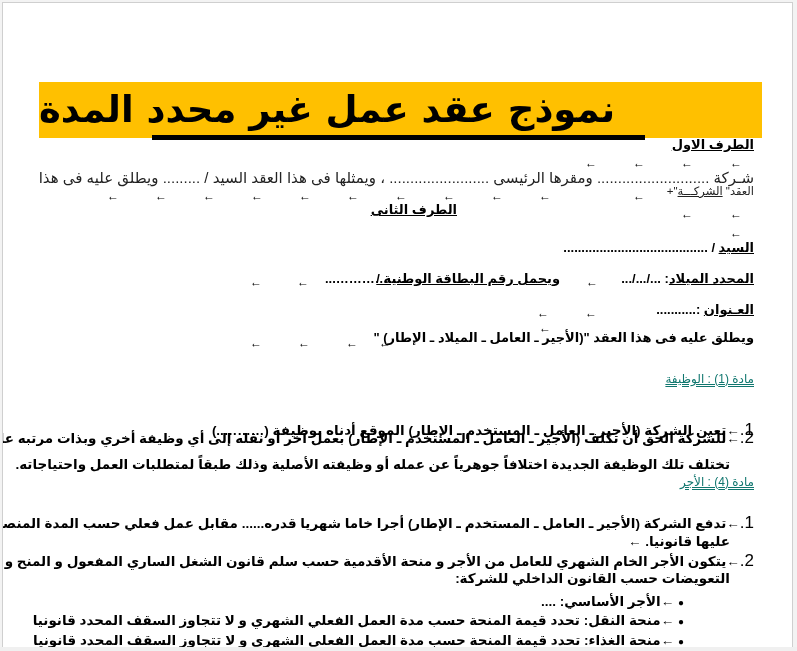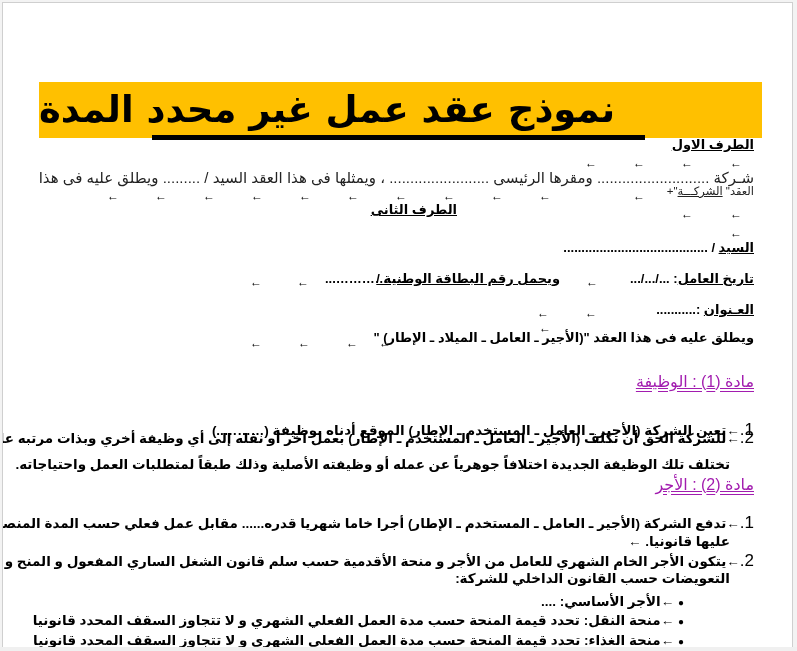--- a/index.html
+++ b/index.html
@@ -7,21 +7,21 @@
   .page { position:absolute; left:2px; top:2px; width:791px; height:660px; background:#fff; border:1px solid #cfcfcf; box-sizing:border-box; overflow:hidden; }
   .abs { position:absolute; white-space:nowrap; direction:rtl; }
   .title-band { position:absolute; left:36px; top:79px; width:723px; height:56px; background:#ffc000; }
   .title-text { position:absolute; left:0; right:0; top:0; text-align:left; direction:rtl; font-family:"DejaVu Sans", sans-serif; font-weight:bold; font-size:37px; line-height:56px; }
   .title-underline { position:absolute; left:149px; top:132px; width:493px; height:5px; background:#000; }
   .u { text-decoration:underline; }
   .b { font-weight:bold; }
   .sm { font-size:11.5px; color:#222; }
   .md { font-size:13px; }
   .arrow { position:absolute; font-size:12px; line-height:12px; color:#000; }
-  .art { font-size:16px; color:#a21caf; text-decoration:underline; text-decoration-style:double; }
+  .art { font-size:12px; color:#0f766e; text-decoration:underline; text-decoration-style:double; }
   .list { font-size:13.5px; font-weight:bold; line-height:17px; }
   .num { font-family:"Liberation Sans", sans-serif; font-weight:normal; font-size:17px; }
   .hbar { position:absolute; left:0; right:0; bottom:0; height:4px; background:#f0f0f0; }
 </style>
 </head>
 <body>
 
 <div class="page">
 
   <div class="title-band">
@@ -56,21 +56,21 @@
   <div class="abs b u md" style="right:335px; top:199px;">الطرف الثانى</div>
   <div class="arrow" style="left:678px; top:205px;">←</div>
   <div class="arrow" style="left:727px; top:205px;">←</div>
   <div class="arrow" style="left:727px; top:224px;">←</div>
 
   <div class="abs b md" style="right:38px; top:237px;">
     <span class="u">السيد</span><span> / ........................................</span>
   </div>
 
   <div class="abs b md" style="right:38px; top:268px;">
-    <span class="u">تاريخ العامل</span><span>: .../.../...</span>
+    <span class="u">المحدد الميلاد</span><span>: .../.../...</span>
   </div>
   <div class="arrow" style="left:583px; top:273px;">←</div>
   <div class="abs b md u" style="right:232px; top:268px;">ويحمل رقم البطاقة الوطنية /</div>
   <div class="abs b md" style="left:322px; top:268px; direction:ltr;">...………………</div>
   <div class="arrow" style="left:247px; top:273px;">←</div>
   <div class="arrow" style="left:294px; top:273px;">←</div>
 
   <div class="abs b md" style="right:38px; top:299px;">
     <span class="u">العـنوان</span><span> :...........</span>
   </div>
@@ -87,21 +87,21 @@
   <div class="abs art" style="right:38px; top:369px;">مادة (1) : الوظيفة</div>
 
   <div class="abs list" style="right:38px; top:386px;margin-top:32px;">
     <span class="num">1.</span><span style="font-weight:normal;">←</span><span>تعين الشركة (الأجير ـ العامل ـ المستخدم ـ الإطار)  الموقع أدناه بوظيفة (………..)</span>
   </div>
   <div class="abs list" style="right:38px; top:426px;">
     <span class="num">2.</span><span style="font-weight:normal;">←</span><span>للشركة الحق أن تكلف (الأجير ـ العامل ـ المستخدم ـ الإطار)  بعمل آخر أو نقله إلى أي  وظيفة أخري وبذات مرتبه على ألا</span>
   </div>
   <div class="abs list" style="right:62px; top:453px;">تختلف تلك الوظيفة الجديدة اختلافاً جوهرياً عن عمله أو وظيفته الأصلية وذلك طبقاً لمتطلبات العمل واحتياجاته.</div>
 
-  <div class="abs art" style="right:38px; top:472px;">مادة (2) : الأجر</div>
+  <div class="abs art" style="right:38px; top:472px;">مادة (4) : الأجر</div>
 
   <div class="abs list" style="right:38px; top:511px;">
     <span class="num">1.</span><span style="font-weight:normal;">←</span><span>تدفع الشركة (الأجير ـ العامل ـ المستخدم ـ الإطار)  أجرا خاما شهريا قدره...... مقابل عمل فعلي حسب المدة المنصوص</span>
   </div>
   <div class="abs list" style="right:62px; top:530px;">عليها قانونيا. ←</div>
   <div class="abs list" style="right:38px; top:549px;">
     <span class="num">2.</span><span style="font-weight:normal;">←</span><span>يتكون الأجر الخام الشهري للعامل من الأجر و منحة الأقدمية حسب سلم قانون الشغل الساري المفعول و المنح و</span>
   </div>
   <div class="abs list" style="right:62px; top:567px;">التعويضات حسب القانون الداخلي للشركة:</div>
 

